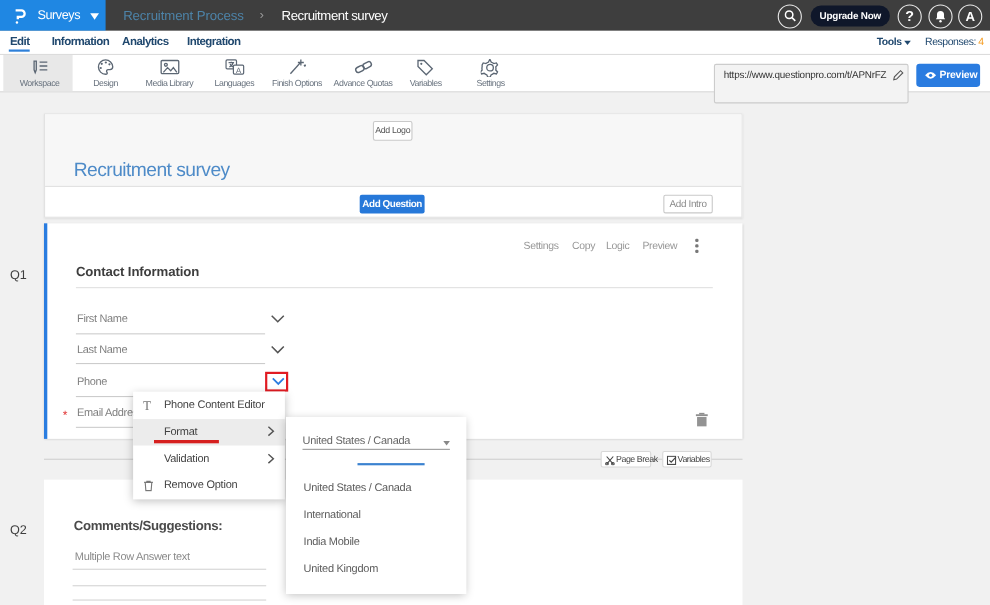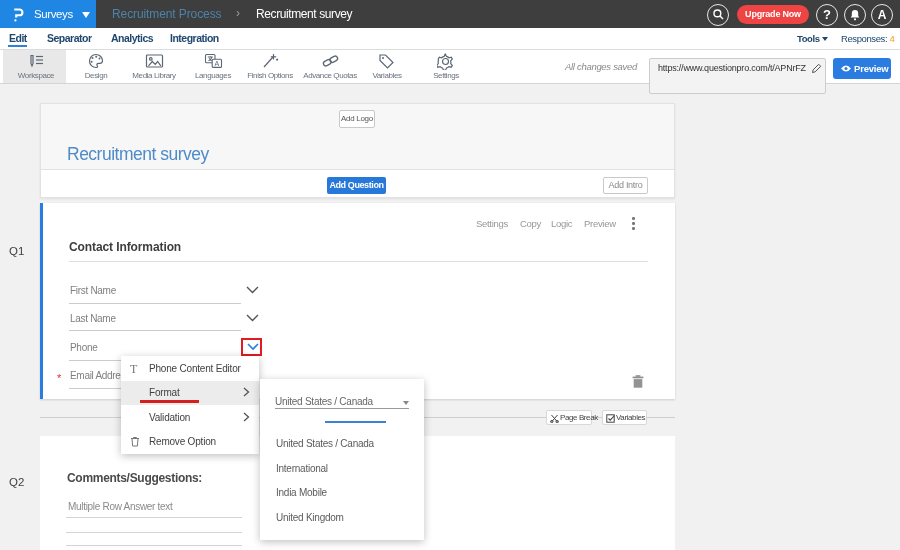--- a/index.html
+++ b/index.html
@@ -34,34 +34,34 @@
 <span class="abs" style="left:112px;top:0;height:28px;line-height:28px;color:#4d83a8;font-size:12px;letter-spacing:-0.1px;">Recruitment Process</span>
 <span class="abs" style="left:236px;top:0;height:28px;line-height:27px;color:#9a9a9a;font-size:12px;">›</span>
 <span class="abs" style="left:256px;top:0;height:28px;line-height:28px;color:#fff;font-size:12px;letter-spacing:-0.4px;">Recruitment survey</span>
 
 <div class="circ" style="left:707px;top:4px;">
   <svg width="11" height="11" viewBox="0 0 11 11" style="margin-top:4px;">
         <circle cx="4.4" cy="4.4" r="3.4" fill="none" stroke="#fff" stroke-width="1.4"></circle>
         <line x1="7" y1="7" x2="10" y2="10" stroke="#fff" stroke-width="1.4"></line>
       </svg>
 </div>
-<div class="abs" style="left:737px;top:5px;width:72px;height:19px;border-radius:10px;background:#ef4444;color:#fff;font-size:9px;font-weight:700;letter-spacing:-0.2px;text-align:center;line-height:19px;">Upgrade Now</div>
+<div class="abs" style="left:737px;top:5px;width:72px;height:19px;border-radius:10px;background:#0f172a;color:#fff;font-size:9px;font-weight:700;letter-spacing:-0.2px;text-align:center;line-height:19px;">Upgrade Now</div>
 <div class="circ" style="left:816px;top:4px;font-size:13px;font-weight:700;line-height:20px;">?</div>
 <div class="circ" style="left:844px;top:4px;">
   <svg width="12" height="12" viewBox="0 0 12 12" style="margin-top:4px;">
         <path d="M6 1 a3.2 3.2 0 0 1 3.2 3.2 v2.6 l1 1.6 H1.8 l1-1.6 V4.2 A3.2 3.2 0 0 1 6 1z" fill="#fff"></path>
         <circle cx="6" cy="10.3" r="1.1" fill="#fff"></circle>
       </svg>
 </div>
 <div class="circ" style="left:871px;top:4px;font-size:12px;font-weight:700;line-height:20px;">A</div>
 
 <div class="abs" style="left:0;top:28px;width:900px;height:22px;background:#fff;border-bottom:1px solid #dcdcdc;box-sizing:border-box;"></div>
 <span class="navtab" style="left:9px;">Edit</span>
 <div class="abs" style="left:8px;top:45px;width:19px;height:2px;background:#2e80d9;"></div>
-<span class="navtab" style="left:47px;">Separator</span>
+<span class="navtab" style="left:47px;">Information</span>
 <span class="navtab" style="left:111px;">Analytics</span>
 <span class="navtab" style="left:170px;">Integration</span>
 <span class="navtab" style="left:797px;font-size:9.5px;letter-spacing:-0.4px;">Tools</span>
 <div class="abs" style="left:822px;top:37px;width:0;height:0;border-left:3.5px solid transparent;border-right:3.5px solid transparent;border-top:4.5px solid #20486e;"></div>
 <span class="navtab" style="left:841px;font-size:9.5px;font-weight:400;letter-spacing:-0.4px;">Responses: <span style="color:#f59b1e;">4</span></span>
 
 <div class="abs" style="left:0;top:50px;width:900px;height:34px;background:#fff;border-bottom:1px solid #d5d5d5;box-sizing:border-box;"></div>
 <div class="abs" style="left:3px;top:50px;width:63px;height:33px;background:#e8e8e8;"></div>
 
 <div class="titem" style="left:6px;">
@@ -141,21 +141,20 @@
 <div class="titem" style="left:416px;">
   <svg width="17" height="17" viewBox="0 0 17 17">
         <g stroke="#5c6774" stroke-width="1.2" fill="none">
           <circle cx="8.5" cy="8.5" r="3"></circle>
           <path d="M8.5 1.2 l1 2.2 a5.5 5.5 0 0 1 2.4 1.4 l2.4-.6 1 1.8 -1.6 1.8 a5.5 5.5 0 0 1 0 2.8 l1.6 1.8 -1 1.8 -2.4-.6 a5.5 5.5 0 0 1 -2.4 1.4 l-1 2.2 -2-.0 -1-2.2 a5.5 5.5 0 0 1 -2.4-1.4 l-2.4.6 -1-1.8 1.6-1.8 a5.5 5.5 0 0 1 0-2.8 L1.3 6 l1-1.8 2.4.6 a5.5 5.5 0 0 1 2.4-1.4 l1-2.2z"></path>
         </g>
       </svg>
   <div class="lbl">Settings</div>
 </div>
 
-<span class="abs" style="left:547px;top:50px;width:90px;height:33px;line-height:33px;text-align:right;font-style:italic;font-size:9.5px;letter-spacing:-0.3px;color:#8a8a8a;">All changes saved</span>
 <div class="abs" style="left:649px;top:58px;width:177px;height:36px;background:#f3f3f3;border:1px solid #ccc;box-sizing:border-box;border-radius:2px;">
   <span class="abs" style="left:8px;top:0;height:19px;line-height:19px;font-size:9px;letter-spacing:-0.2px;color:#333;white-space:nowrap;">https://www.questionpro.com/t/APNrFZ</span>
   <svg class="abs" style="right:3px;top:4px;" width="11" height="11" viewBox="0 0 11 11">
         <path d="M1.5 9.5 l.6-2.6 5.6-5.6 2 2 -5.6 5.6z" fill="none" stroke="#555" stroke-width="1"></path>
       </svg>
 </div>
 <div class="abs" style="left:833px;top:58px;width:58px;height:21px;background:#2a7ce0;border-radius:3px;color:#fff;">
   <svg class="abs" style="left:7px;top:6px;" width="12" height="9" viewBox="0 0 12 9">
         <path d="M1 4.5 Q6 -1.5 11 4.5 Q6 10.5 1 4.5z" fill="#fff"></path>
         <circle cx="6" cy="4.5" r="1.5" fill="#2a7ce0"></circle>

